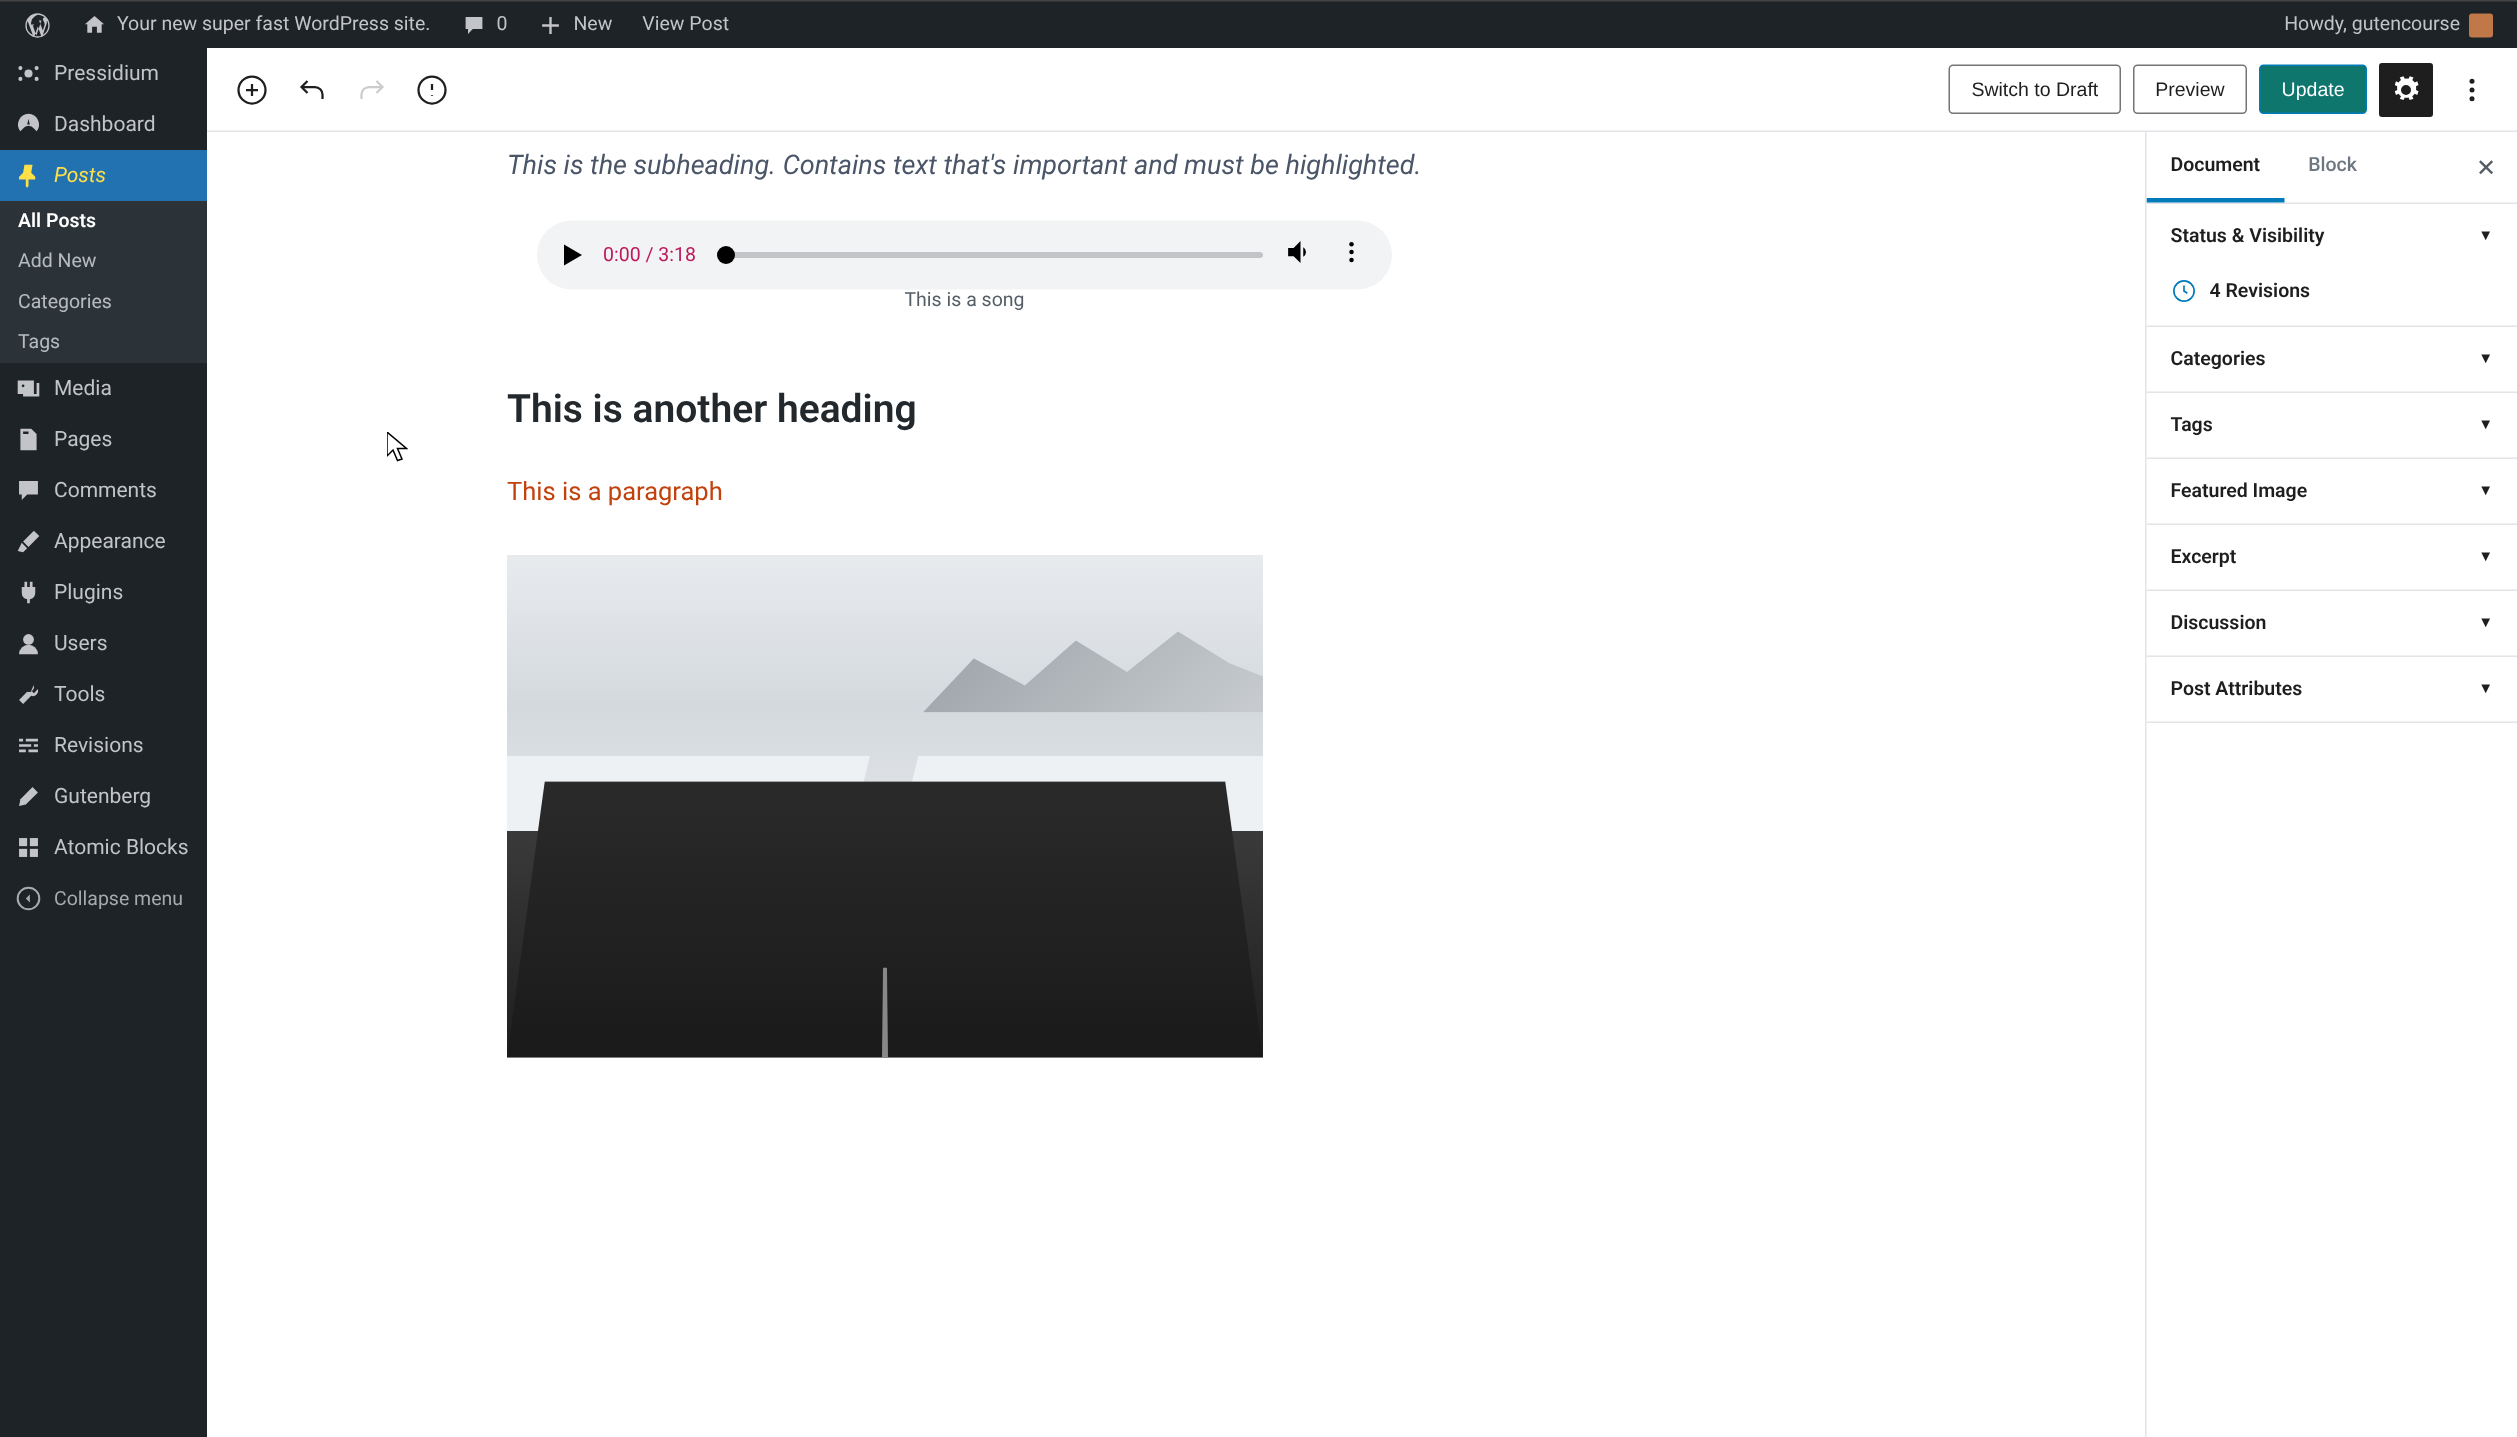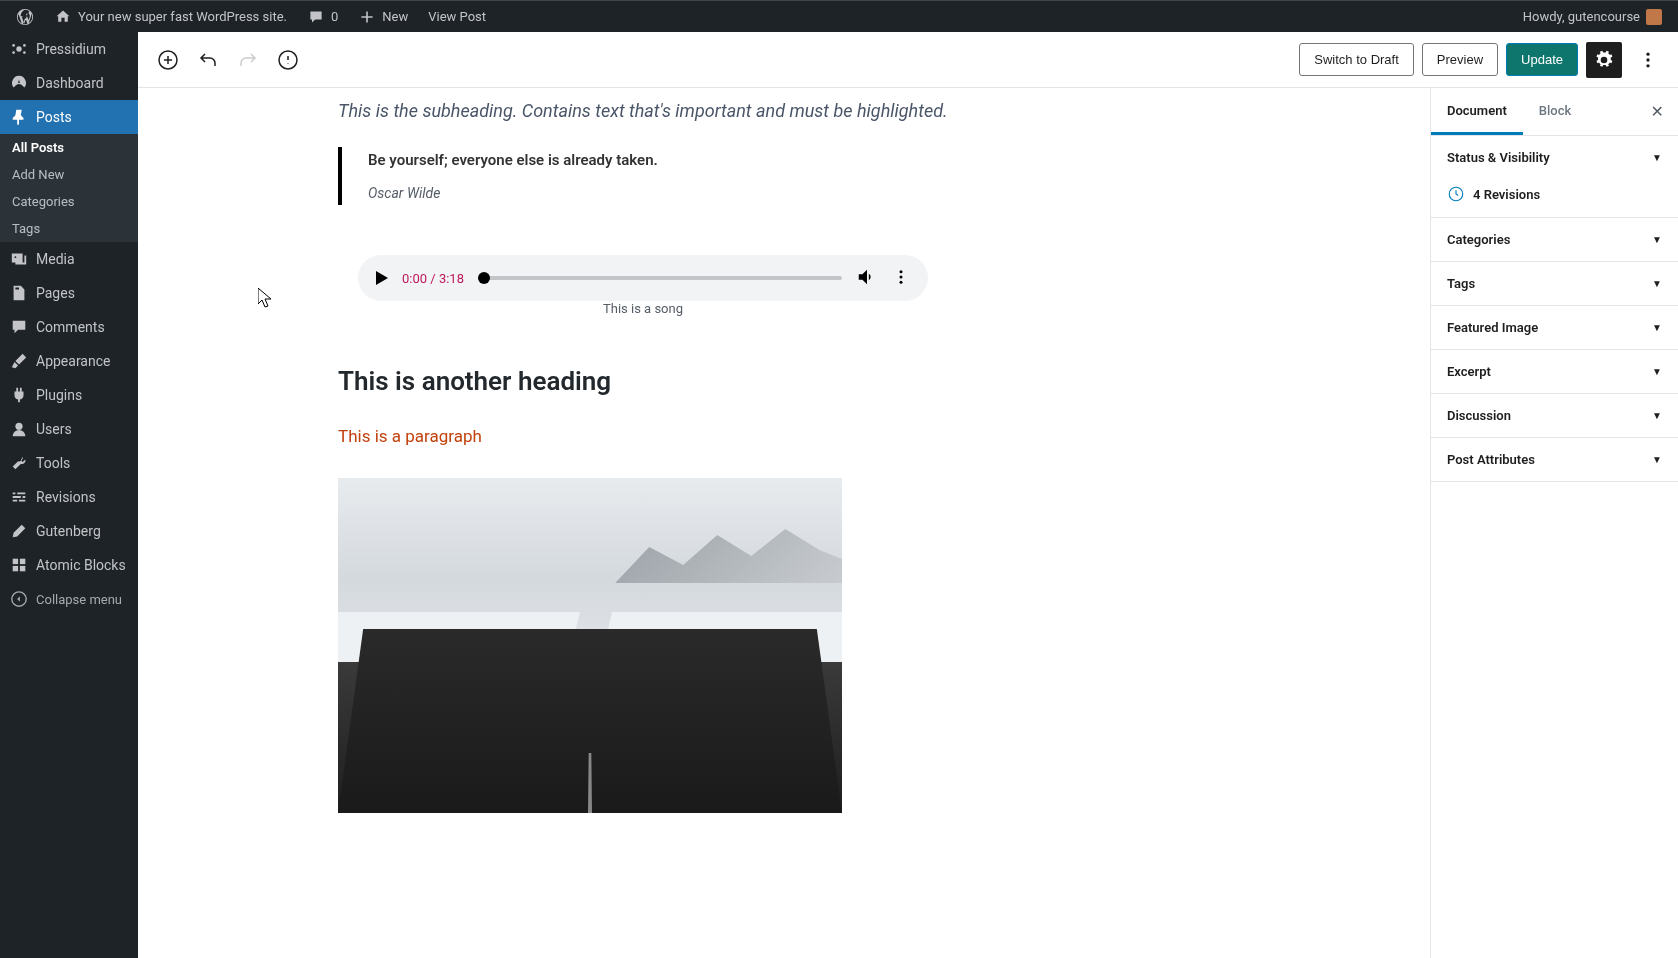--- a/index.html
+++ b/index.html
@@ -8,21 +8,21 @@
     
     .admin-bar { height: 32px; background: #1d2327; color: #c3c4c7; display: flex; align-items: center; padding: 0 8px; font-size: 13px; border-top: 1px solid #444; }
     .admin-bar-left { display: flex; align-items: center; gap: 4px; flex: 1; }
     .admin-bar-right { display: flex; align-items: center; gap: 8px; }
     .admin-bar-item { display: flex; align-items: center; gap: 6px; padding: 4px 8px; height: 32px; cursor: pointer; color: #c3c4c7; }
     .ab-avatar { width: 16px; height: 16px; background: #c07848; border-radius: 2px; }
     
     
     .admin-sidebar { position: fixed; left: 0; top: 32px; bottom: 0; width: 158px; background: #1d2327; color: #c3c4c7; overflow-y: auto; }
     .menu-item { display: flex; align-items: center; gap: 8px; padding: 8px 10px; cursor: pointer; color: #c3c4c7; font-size: 14px; position: relative; }
-    .menu-item.current { background: #2271b1; color: #ffffff; }
+    .menu-item.current { background: #2271b1; color: #fde047; font-style: italic; }
     .menu-item.current::after { content: ''; position: absolute; right: -1px; top: 50%; transform: translateY(-50%); border: 8px solid transparent; border-right-color: #fff; }
     .submenu { background: #2c3338; }
     .submenu-item { padding: 6px 12px; cursor: pointer; color: rgba(240,246,252,0.7); font-size: 13px; }
     .submenu-item.current { color: #fff; font-weight: 600; }
     .menu-icon { width: 18px; height: 18px; display: flex; align-items: center; justify-content: center; flex-shrink: 0; }
     .collapse-item { color: #a7aaad; font-size: 13px; }
     
     
     .editor-wrapper { position: fixed; left: 138px; right: 0; top: 32px; bottom: 0; background: #fff; display: flex; flex-direction: column; }
     .editor-header { height: 56px; border-bottom: 1px solid #e2e4e7; display: flex; align-items: center; padding: 0 12px; background: #fff; }
@@ -295,24 +295,20 @@
           </svg>
       </button>
     </div>
   </div>
 
   <div class="editor-body">
     <div class="editor-canvas">
       <div class="content-area">
         <p class="subheading">This is the subheading. Contains text that's important and must be highlighted.</p>
 
-        <blockquote class="quote-block">
-          <p class="quote-text">Be yourself; everyone else is already taken.</p>
-          <cite class="quote-cite">Oscar Wilde</cite>
-        </blockquote>
 
         <div class="audio-block">
           <div class="audio-player">
             <div class="play-btn"></div>
             <span class="time-display">0:00 / 3:18</span>
             <div class="seek-bar">
               <div class="seek-dot"></div>
             </div>
             <span>
               <svg viewBox="0 0 24 24" width="22" height="22" fill="currentColor">

